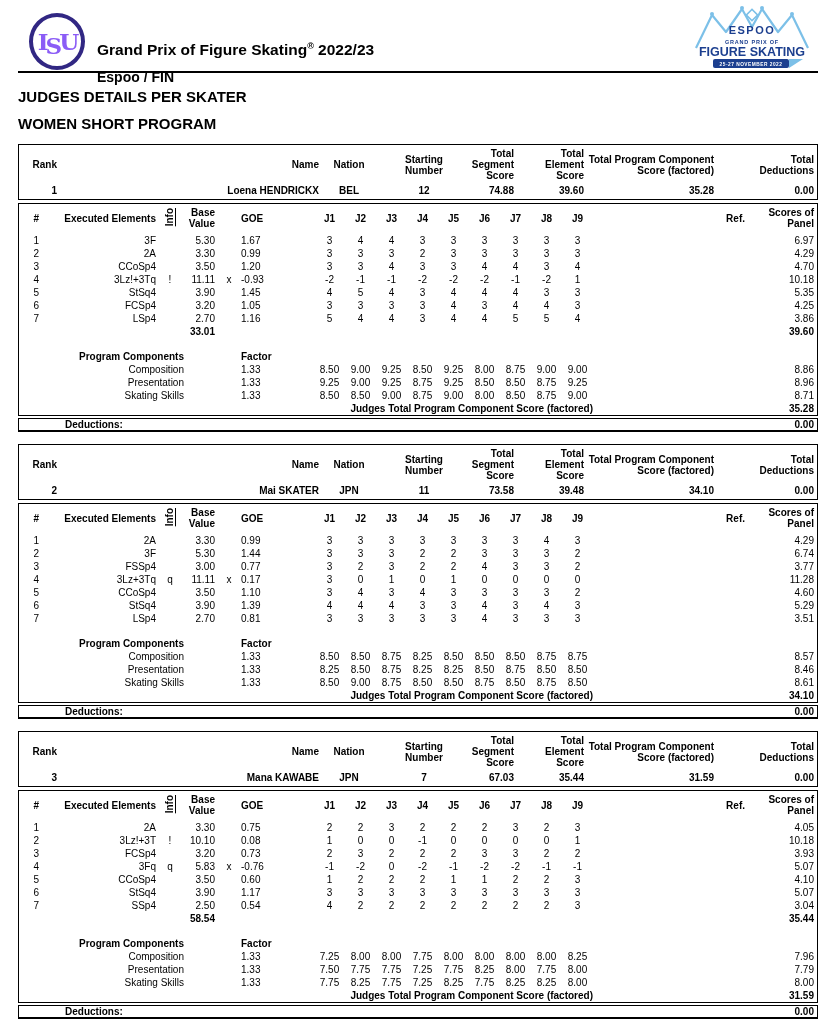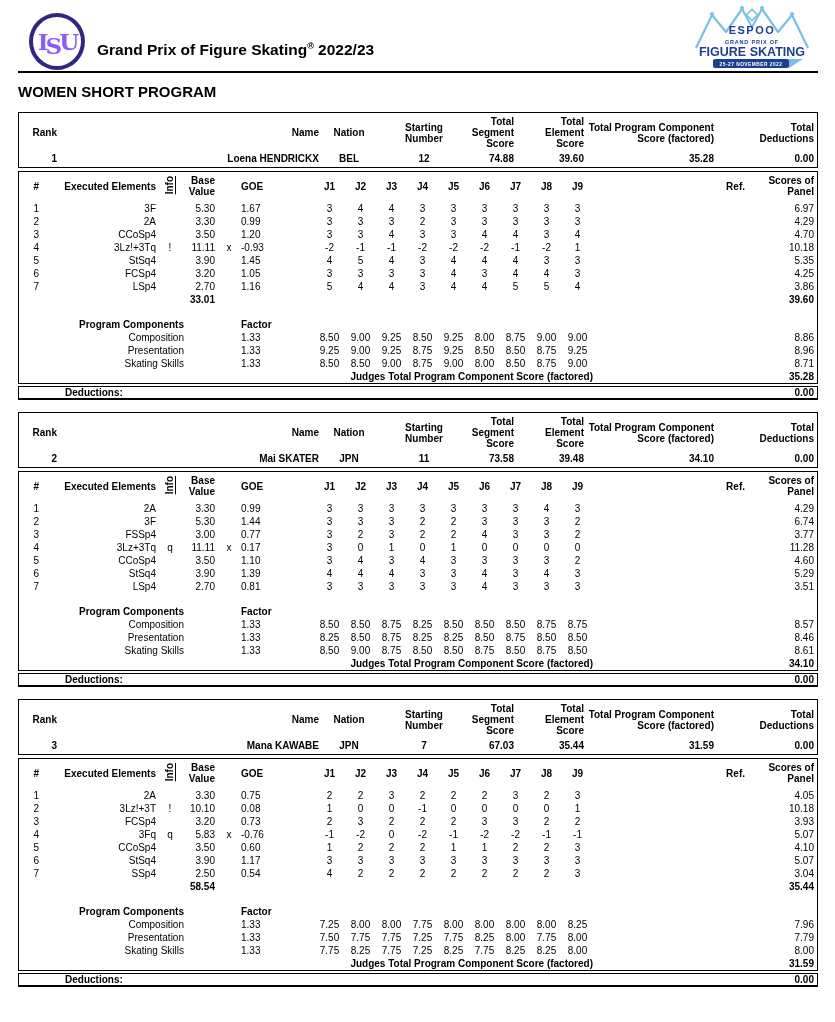--- a/index.html
+++ b/index.html
@@ -63,39 +63,41 @@
 <body>
 
 <div class="page">
 
   <div class="report-header">
     <div class="isu-logo">
       <span class="isu-text"><span>I</span><span class="lo">S</span><span>U</span></span>
     </div>
     <div class="title-block">
       <div class="event-title"><span>Grand Prix of Figure Skating</span><sup>®</sup><span> 2022/23</span></div>
+      <div class="event-location">Espoo / FIN</div>
     </div>
     <div class="espoo-logo">
       <svg width="132" height="66" viewBox="0 0 132 66">
         <path d="M10 44 L26 11 L40 28 L56 5 L66 23 L76 5 L92 28 L106 11 L122 44" fill="none" stroke="#7cc0e8" stroke-width="2.2" stroke-linejoin="round"></path>
         <circle cx="26" cy="10" r="2" fill="#7cc0e8"></circle>
         <circle cx="56" cy="4" r="2" fill="#7cc0e8"></circle>
         <circle cx="76" cy="4" r="2" fill="#7cc0e8"></circle>
         <circle cx="106" cy="10" r="2" fill="#7cc0e8"></circle>
         <rect x="62" y="7" width="8" height="8" transform="rotate(45 66 11)" fill="none" stroke="#7cc0e8" stroke-width="1.6"></rect>
         <text x="66" y="30" text-anchor="middle" font-family="Liberation Sans, sans-serif" font-size="11" font-weight="bold" letter-spacing="1.5" fill="#1c3f8f">ESPOO</text>
         <text x="66" y="40" text-anchor="middle" font-family="Liberation Sans, sans-serif" font-size="5.5" font-weight="bold" letter-spacing="0.8" fill="#1c3f8f">GRAND PRIX OF</text>
         <text x="66" y="52" text-anchor="middle" font-family="Liberation Sans, sans-serif" font-size="12.5" font-weight="bold" fill="#1c3f8f">FIGURE SKATING</text>
         <rect x="27" y="55" width="76" height="9" rx="2" fill="#1c3f8f"></rect>
         <polygon points="103,55 117,55 103,64" fill="#7cc0e8"></polygon>
         <text x="65" y="61.5" text-anchor="middle" font-family="Liberation Sans, sans-serif" font-size="4.8" font-weight="bold" letter-spacing="0.5" fill="#ffffff">25-27 NOVEMBER 2022</text>
       </svg>
     </div>
   </div>
 
+  <div class="h1">JUDGES DETAILS PER SKATER</div>
   <div class="h2">WOMEN SHORT PROGRAM</div>
 
   <div id="sections">
   <section class="skater">
 
     <div class="rank-box">
       <table class="rank-table">
         <colgroup>
           <col style="width:50px">
               <col style="width:250px">

